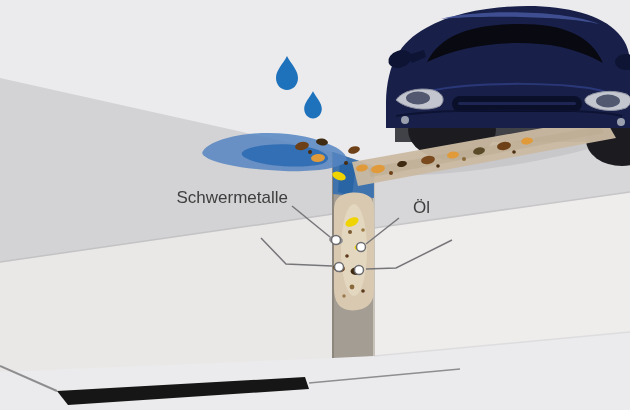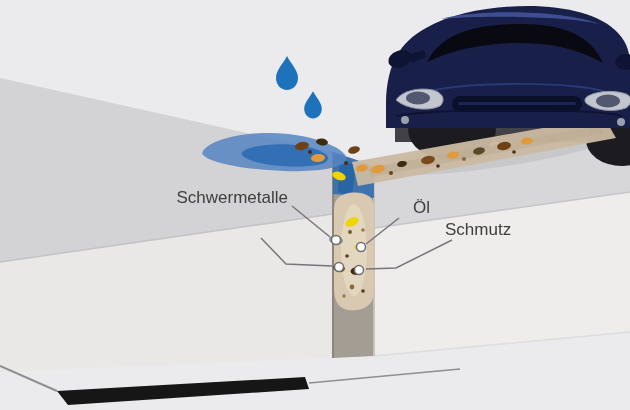--- a/index.html
+++ b/index.html
@@ -160,15 +160,14 @@
     <g fill="#ffffff" stroke="#6e6e72" stroke-width="1.5">
       <circle cx="336" cy="240" r="4.5"></circle>
       <circle cx="339" cy="267" r="4.5"></circle>
       <circle cx="361" cy="247" r="4.5"></circle>
       <circle cx="359" cy="270" r="4.5"></circle>
     </g>
   </svg>
 
   <div class="lbl right" style="left:146px;top:188px;width:142px;">Schwermetalle</div>
   <div class="lbl" style="left:413px;top:198px;">Öl</div>
-  <div class="lbl" style="left:445px;top:220px;">Schmutz</div>
 
 </div>
 
 </body></html>

